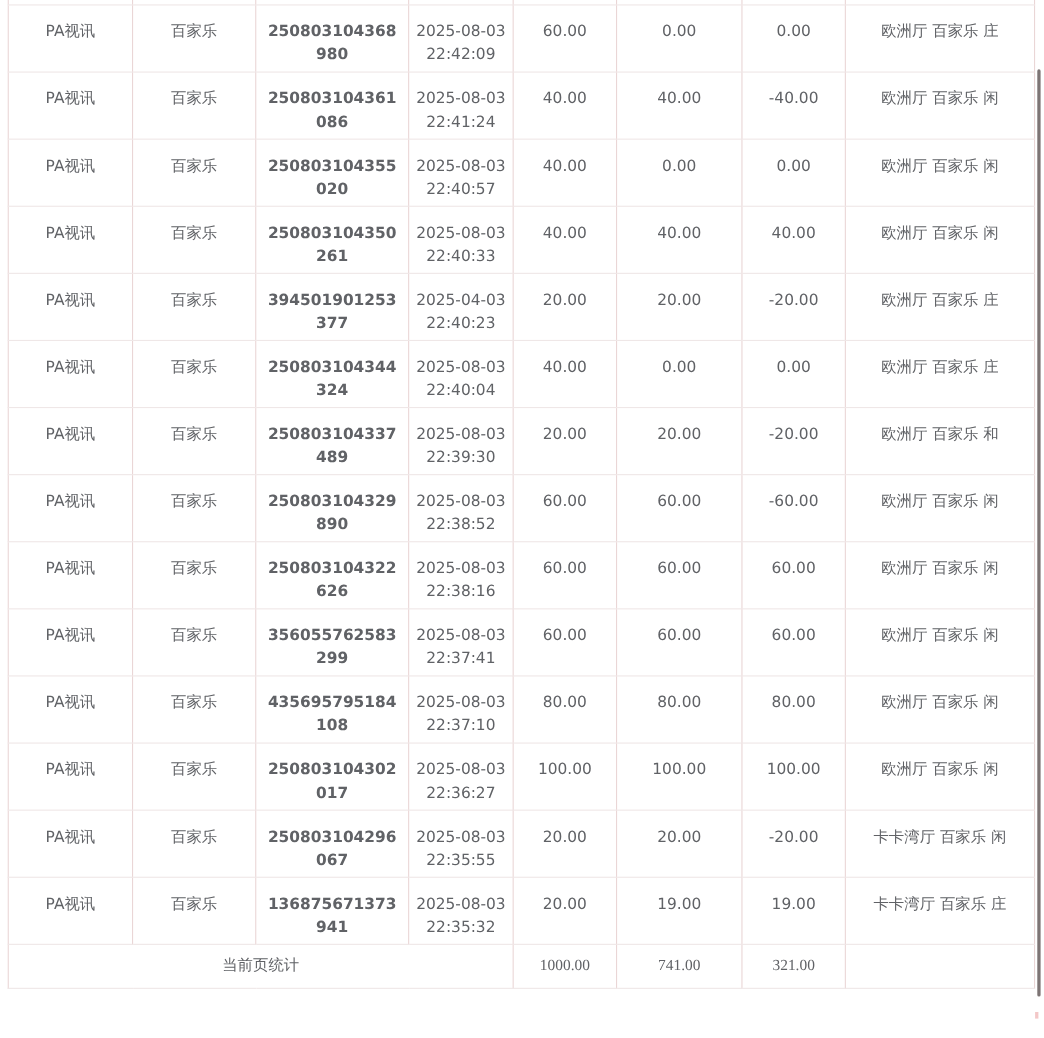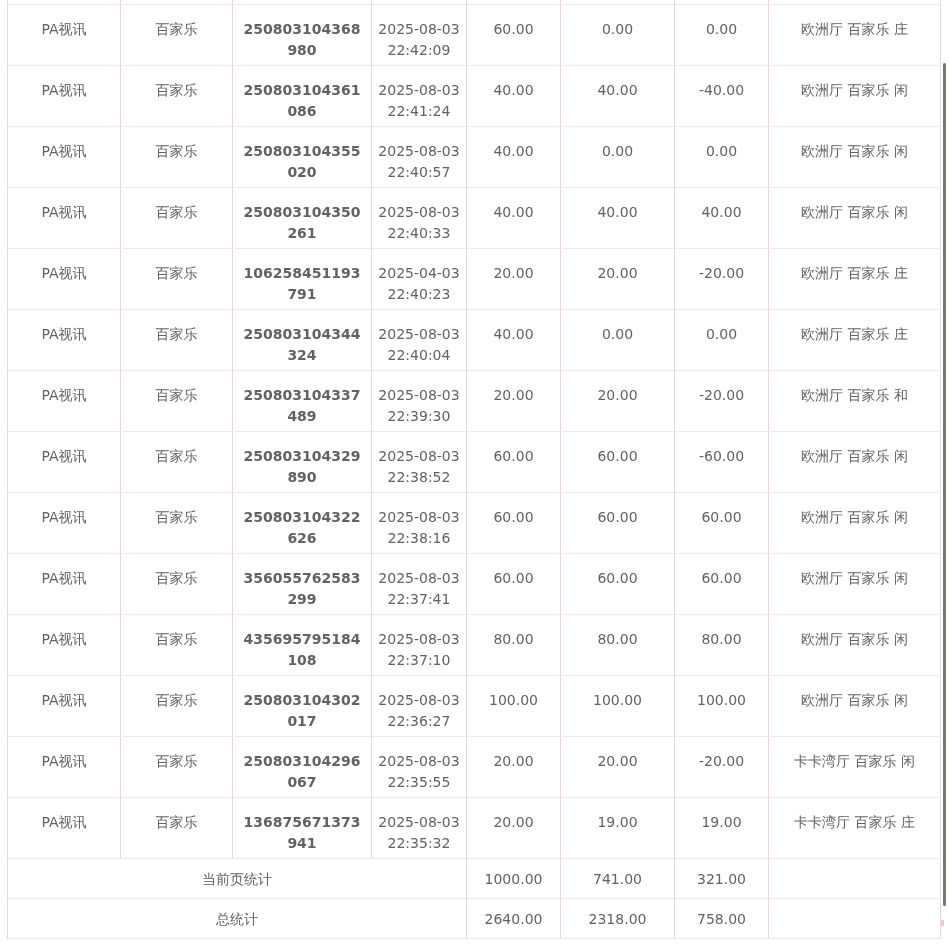--- a/index.html
+++ b/index.html
@@ -43,20 +43,21 @@
     height: 4px;
     padding: 0;
     border-bottom: 1px solid #efe7e7;
   }
   tr.data-row td { height: 46px; } 
   tr.summary-row td {
     height: 39px;
     padding: 0 6px;
     vertical-align: middle;
     line-height: 18px;
+    font-family: Liberation Serif, serif;
   }
   td.cell-order { letter-spacing: 0; font-weight: bold; }
   .scrollbar-thumb {
     position: absolute;
     left: 943px;
     top: 63px;
     width: 3px;
     height: 843px;
     background: #7d7474;
     border-radius: 2px;
@@ -133,21 +134,21 @@
     <td class="cell-order">250803104350261</td>
     <td>2025-08-03 22:40:33</td>
     <td>40.00</td>
     <td>40.00</td>
     <td>40.00</td>
     <td>欧洲厅 百家乐 闲</td>
   </tr>
         <tr class="data-row">
     <td>PA视讯</td>
     <td>百家乐</td>
-    <td class="cell-order">106258451193791</td>
+    <td class="cell-order">394501901253377</td>
     <td>2025-04-03 22:40:23</td>
     <td>20.00</td>
     <td>20.00</td>
     <td>-20.00</td>
     <td>欧洲厅 百家乐 庄</td>
   </tr>
         <tr class="data-row">
     <td>PA视讯</td>
     <td>百家乐</td>
     <td class="cell-order">250803104344324</td>
@@ -239,26 +240,19 @@
   </tr>
       </tbody>
     <tbody>
         <tr class="summary-row">
     <td colspan="4">当前页统计</td>
     <td>1000.00</td>
     <td>741.00</td>
     <td>321.00</td>
     <td></td>
   </tr>
-        <tr class="summary-row">
-    <td colspan="4">总统计</td>
-    <td>2640.00</td>
-    <td>2318.00</td>
-    <td>758.00</td>
-    <td></td>
-  </tr>
       </tbody>
   </table>
 
   <div class="scrollbar-thumb"></div>
   <div class="corner-mark"></div>
 
 </div>
 
 </body></html>

